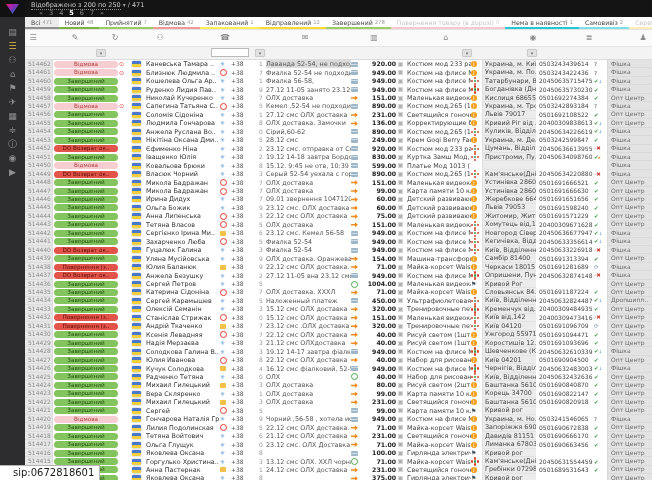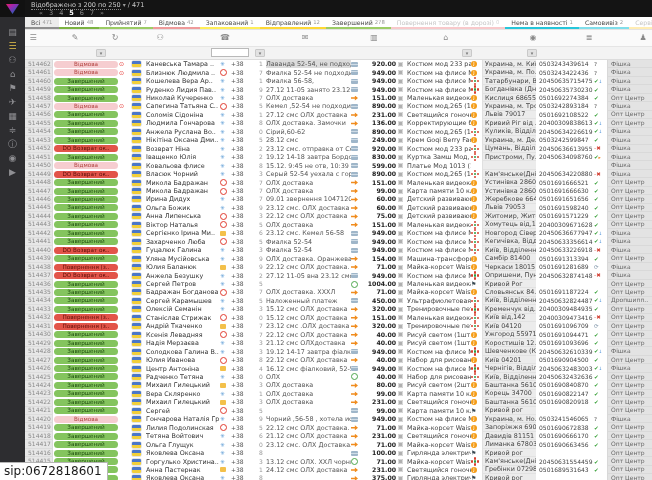--- a/index.html
+++ b/index.html
@@ -71,21 +71,21 @@
   .ck{font-size:5.5px;}
   .ck.q{color:#999;font-weight:bold;}
   .ck.v,.ck.d,.ck.g{color:#3fa43f;}
   .ck.d::after{content:"↓";color:#4a90d9;font-size:4.5px;}
   .ck.g::after{content:"▸";color:#ef7f1a;font-size:4.5px;}
   .ck.x{color:#d23c2f;}
   .ck.x::before{content:"–";font-size:4.5px;}
   .ck.c{color:#7d93a8;}
   .c.so{background:#e3e3e3;padding-left:3px;color:#666;font-size:6px;border-left:1px solid #d8d8d8;border-bottom:1px solid #d9d9d9;}
   
-  .sip{position:absolute;left:0;bottom:0;background:#fff;border:1px solid #b5b5b5;border-left:none;border-bottom:none;padding:1px 5px 2px 4px;font-size:12px;color:#1a1a1a;z-index:9;}
+  .sip{position:absolute;left:0;bottom:0;background:#fff;border:1px solid #b5b5b5;border-left:none;border-bottom:none;padding:1px 5px 2px 13px;font-size:10px;color:#1a1a1a;z-index:9;}
 </style>
 </head>
 <body>
 
 <div class="app">
 
   <div class="topbar">
     <div class="shown">
       <span class="rng">Відображено з 200 по 250</span><span class="caret">▾</span><span>/ 471</span>
     </div>
@@ -270,21 +270,21 @@
         </div>
         <div class="row">
           <div class="c id">514460</div>
           <div class="c st">
             <span class="pill st-done">Завершений</span>
           </div>
           <div class="c "></div>
           <div class="c ">
             <span class="flag-ua"></span>
           </div>
-          <div class="c nm">Кошелева Вера Ар..</div>
+          <div class="c nm">Кошелева Ольга Ар..</div>
           <div class="c ">
             <span class="src-olx">✳</span>
           </div>
           <div class="c ph">+38</div>
           <div class="c dy">1</div>
           <div class="c cm">Фиалка 56-58,</div>
           <div class="c ">
             <span class="pay-card"></span>
           </div>
           <div class="c pr">949.00</div>
@@ -544,21 +544,21 @@
         </div>
         <div class="row">
           <div class="c id">514452</div>
           <div class="c st">
             <span class="pill st-return">DO Возврат ок..</span>
           </div>
           <div class="c "></div>
           <div class="c ">
             <span class="flag-ua"></span>
           </div>
-          <div class="c nm">Возврат Ніна</div>
+          <div class="c nm">Єфименко Ніна</div>
           <div class="c ">
             <span class="src-olx">✳</span>
           </div>
           <div class="c ph">+38</div>
           <div class="c dy">2</div>
           <div class="c cm">23.12 смс. отправка от Сокол...</div>
           <div class="c ">
             <span class="pay-card"></span>
           </div>
           <div class="c pr">920.00</div>
@@ -612,21 +612,21 @@
         </div>
         <div class="row">
           <div class="c id">514450</div>
           <div class="c st">
             <span class="pill st-refuse">Відмова</span>
           </div>
           <div class="c "></div>
           <div class="c ">
             <span class="flag-ua"></span>
           </div>
-          <div class="c nm">Ковальова флисе</div>
+          <div class="c nm">Ковальова брюки</div>
           <div class="c ">
             <span class="src-olx">✳</span>
           </div>
           <div class="c ph">+38</div>
           <div class="c dy">8</div>
           <div class="c cm">15.12. 9:45 не отв, 10:39 горе в...</div>
           <div class="c ">
             <span class="pay-card"></span>
           </div>
           <div class="c pr">599.00</div>
@@ -846,21 +846,21 @@
         </div>
         <div class="row">
           <div class="c id">514443</div>
           <div class="c st">
             <span class="pill st-done">Завершений</span>
           </div>
           <div class="c "></div>
           <div class="c ">
             <span class="flag-ua"></span>
           </div>
-          <div class="c nm">Віктор Наталья</div>
+          <div class="c nm">Тетяна Власов</div>
           <div class="c ">
             <span class="src-ring"></span>
           </div>
           <div class="c ph">+38</div>
           <div class="c dy">5</div>
           <div class="c cm">ОЛХ доставка</div>
           <div class="c ">
             <span class="pay-cod"></span>
           </div>
           <div class="c pr">151.00</div>
@@ -1116,21 +1116,21 @@
         </div>
         <div class="row">
           <div class="c id">514435</div>
           <div class="c st">
             <span class="pill st-done">Завершений</span>
           </div>
           <div class="c "></div>
           <div class="c ">
             <span class="flag-ua"></span>
           </div>
-          <div class="c nm">Бадражан Богданова</div>
+          <div class="c nm">Катерина Сідоніна</div>
           <div class="c ">
             <span class="src-ring"></span>
           </div>
           <div class="c ph">+38</div>
           <div class="c dy">7</div>
           <div class="c cm">ОЛХ доставка. ХХХЛ</div>
           <div class="c ">
             <span class="pay-cod"></span>
           </div>
           <div class="c pr">71.00</div>
@@ -1422,21 +1422,21 @@
         </div>
         <div class="row">
           <div class="c id">514426</div>
           <div class="c st">
             <span class="pill st-done">Завершений</span>
           </div>
           <div class="c "></div>
           <div class="c ">
             <span class="flag-ua"></span>
           </div>
-          <div class="c nm">Центр Антоніна</div>
+          <div class="c nm">Кучук Солодкова</div>
           <div class="c ">
             <span class="src-badge"></span>
           </div>
           <div class="c ph">+38</div>
           <div class="c dy">4</div>
           <div class="c cm">16.12 смс фіалковий, 52-54</div>
           <div class="c ">
             <span class="pay-card"></span>
           </div>
           <div class="c pr">949.00</div>

